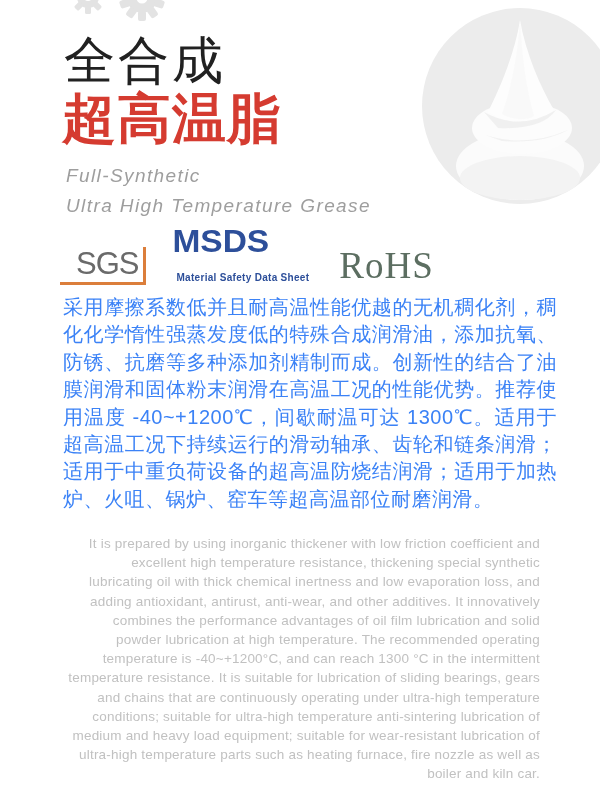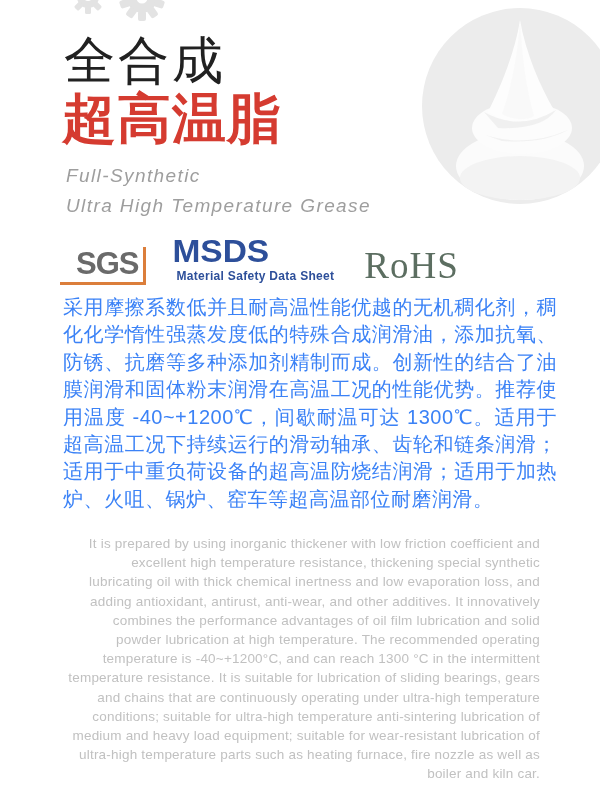--- a/index.html
+++ b/index.html
@@ -82,44 +82,44 @@
     gap: 30px;
     height: 44px;
   }
   .logo-sgs {
     position: relative;
     padding: 2px 5px 3px 16px;
     border-bottom: 3px solid #db7e3b;
     border-right: 3px solid #db7e3b;
     color: #6a6a6a;
     font-size: 31px;
-    font-weight: 700;
+    font-weight: 400;
     letter-spacing: -1px;
     line-height: 30px;
   }
   .logo-msds {
     display: flex;
     flex-direction: column;
     align-items: flex-start;
     padding-bottom: 2px;
   }
   .logo-msds .big {
     color: #2d4f9a;
     font-size: 31px;
     font-weight: 800;
     letter-spacing: 0px;
     line-height: 29px;
     transform: scaleX(1.08);
   }
   .logo-msds .small {
     color: #2d4f9a;
-    font-size: 12px;
+    font-size: 10px;
     font-weight: 700;
     letter-spacing: 0.3px;
-    margin-top: 3px;
+    margin-top: 16px;
     white-space: nowrap;
   }
   .logo-rohs {
     font-family: "Liberation Serif", serif;
     color: #5c6e61;
     font-size: 37px;
     line-height: 34px;
     font-weight: 400;
     letter-spacing: 1px;
     padding-bottom: 2px;

